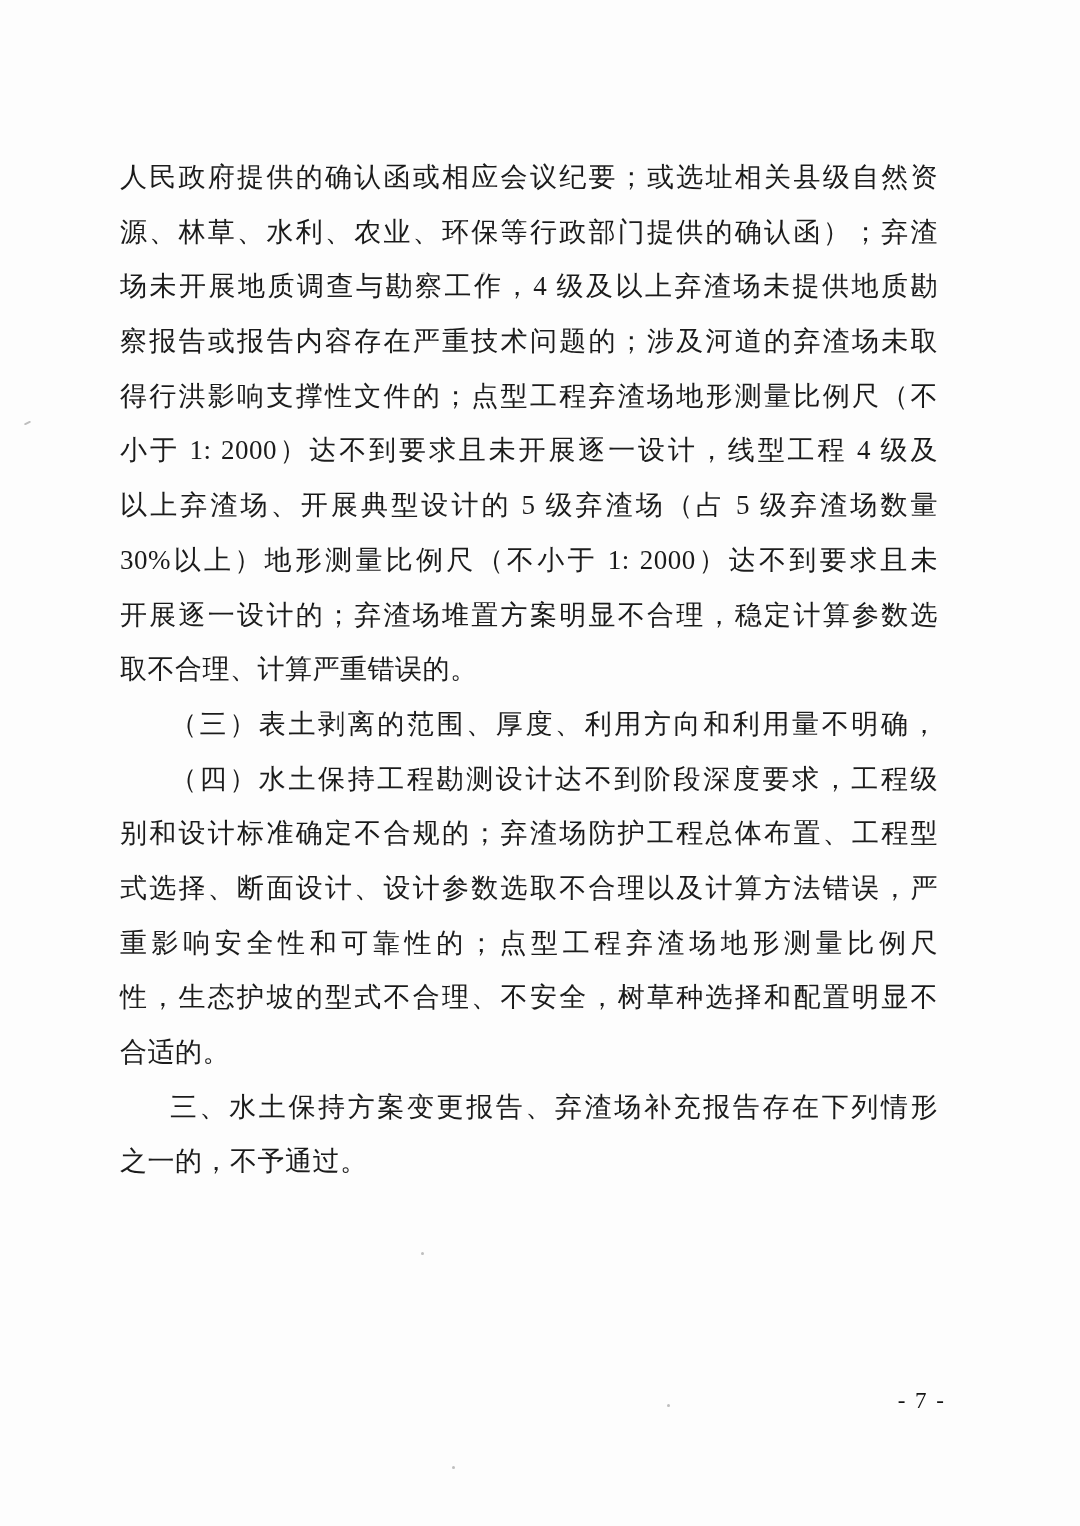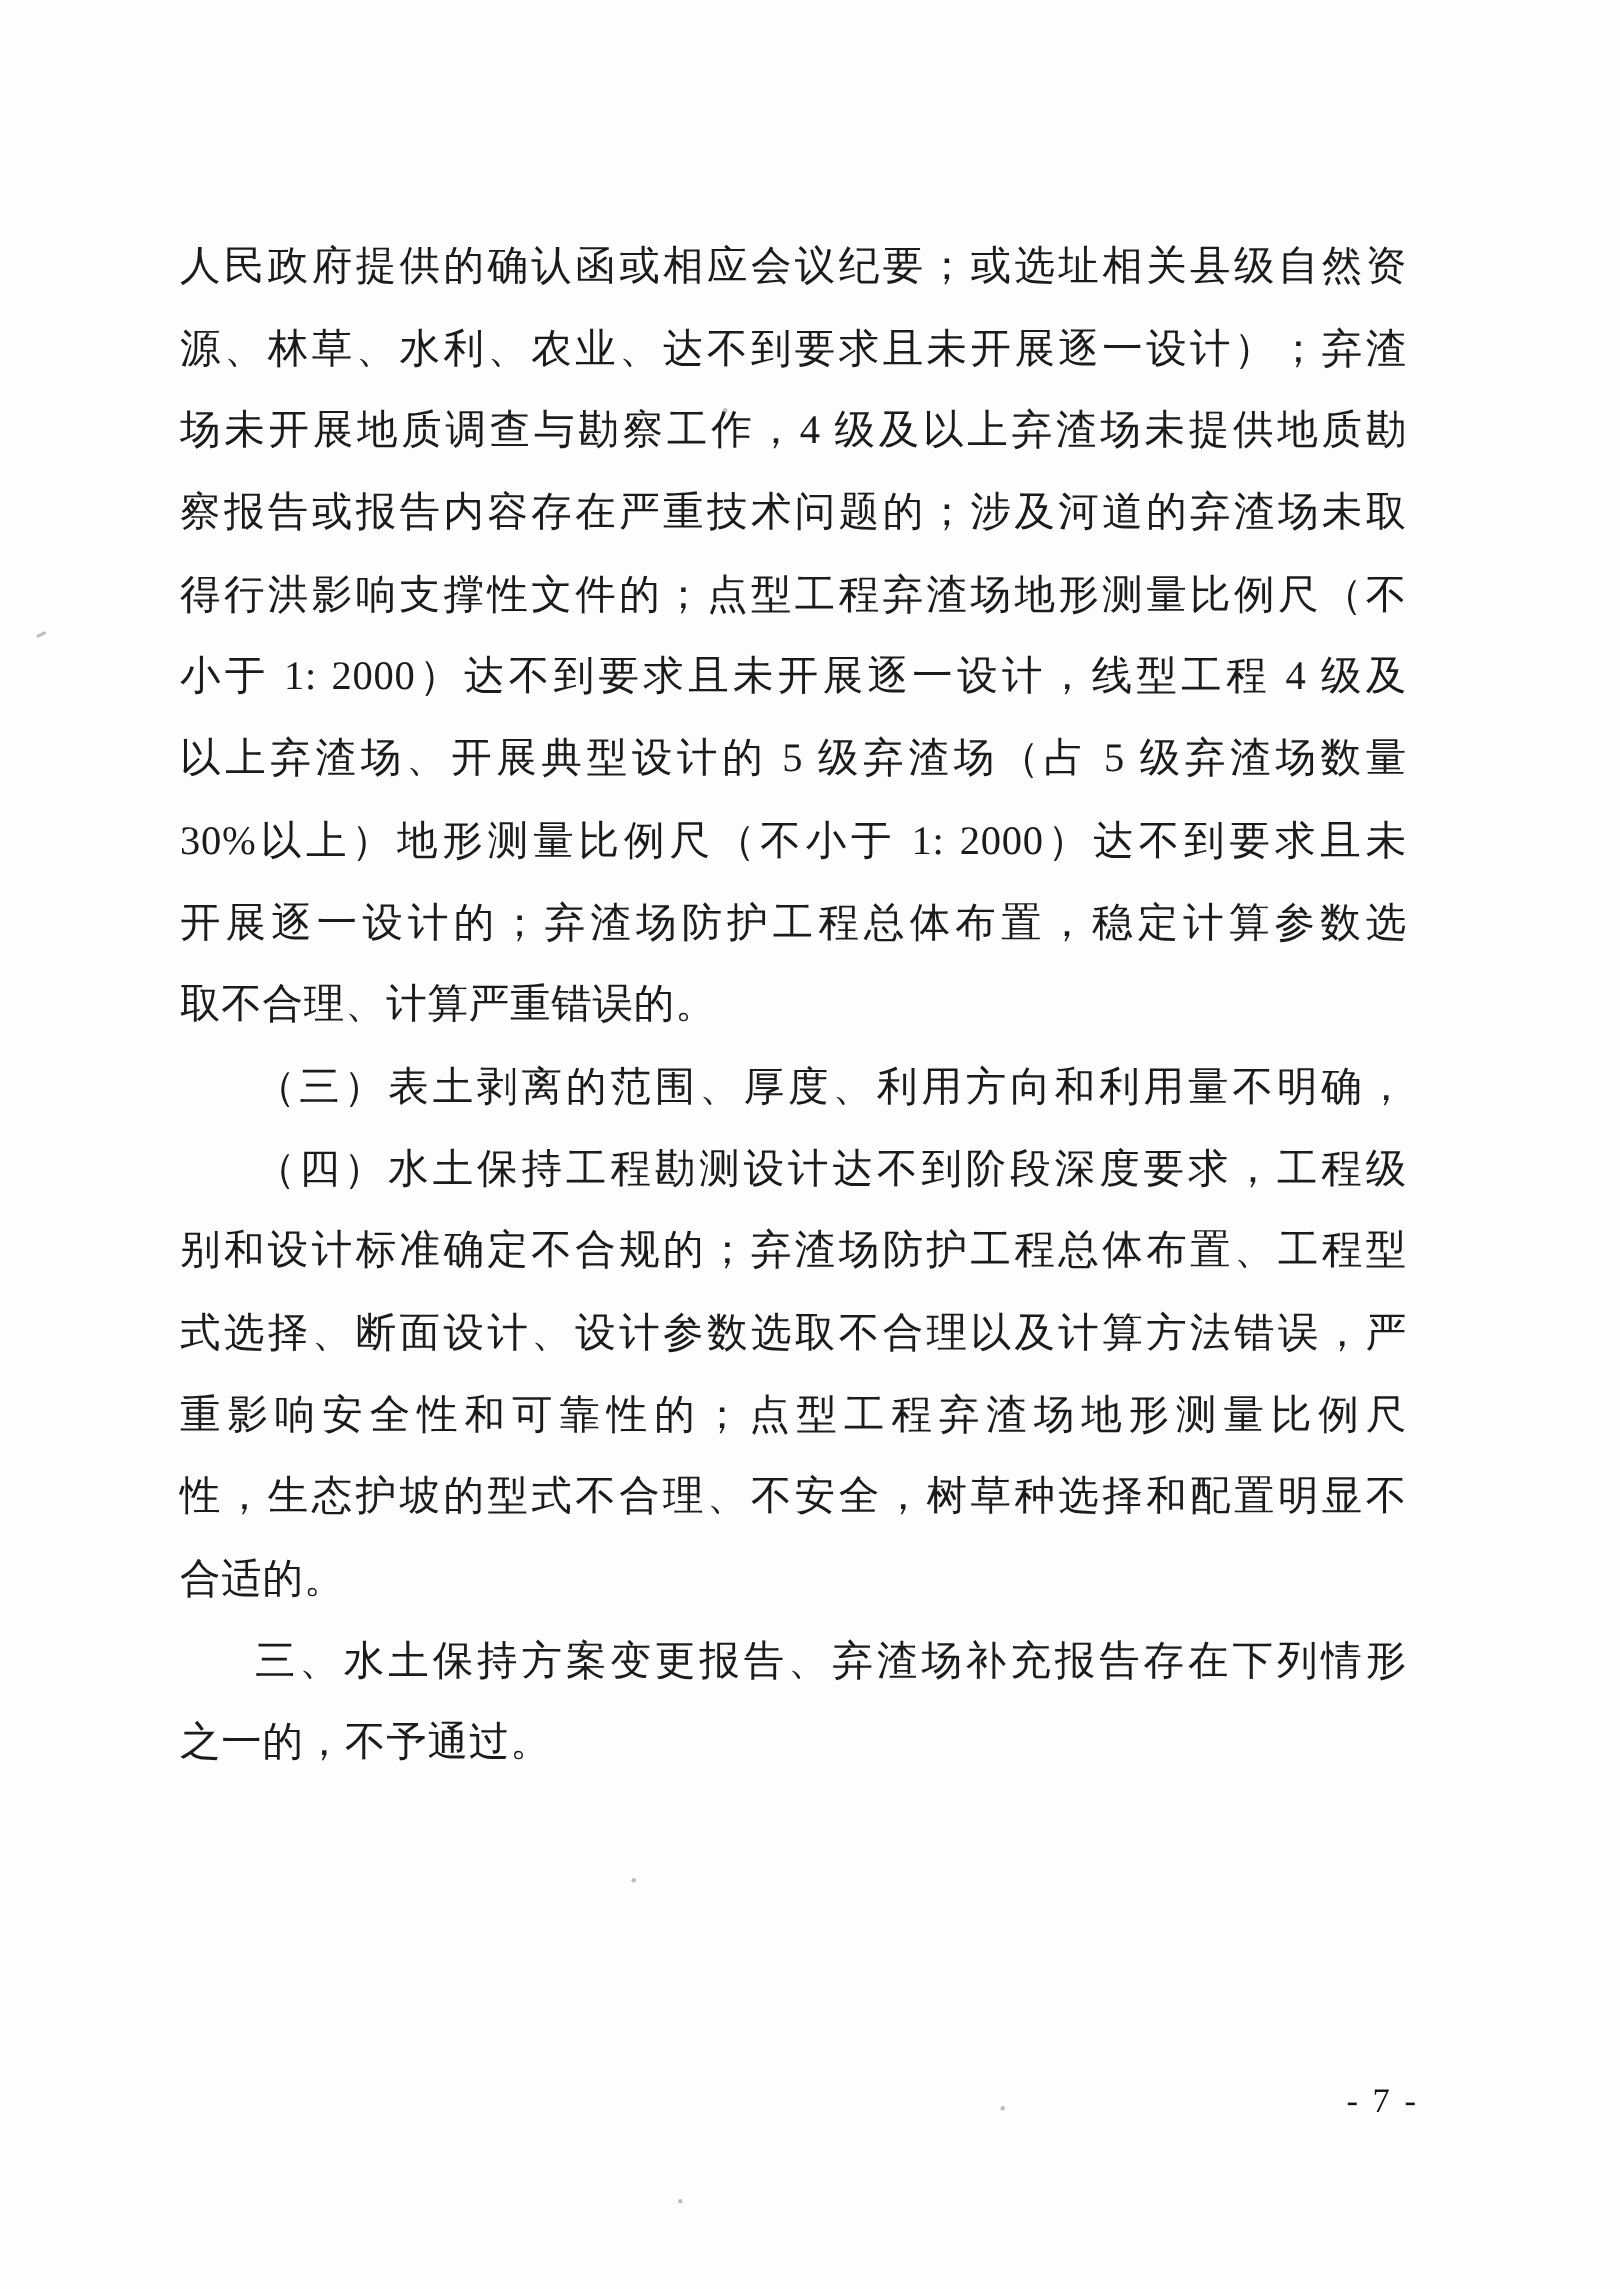--- a/index.html
+++ b/index.html
@@ -61,28 +61,28 @@
   .speck.s4 { left: 452px; top: 1466px; width: 3px; height: 3px; }
   .speck.s5 { left: 421px; top: 1252px; width: 3px; height: 3px; }
 </style>
 </head>
 <body>
 
 <div class="page">
 
   <div class="text-block">
     <div class="line fill">人民政府提供的确认函或相应会议纪要；或选址相关县级自然资</div>
-    <div class="line fill">源、林草、水利、农业、达不到要求且未开展逐一设计）；弃渣</div>
+    <div class="line fill">源、林草、水利、农业、环保等行政部门提供的确认函）；弃渣</div>
     <div class="line fill">场未开展地质调查与勘察工作，4 级及以上弃渣场未提供地质勘</div>
     <div class="line fill">察报告或报告内容存在严重技术问题的；涉及河道的弃渣场未取</div>
     <div class="line fill">得行洪影响支撑性文件的；点型工程弃渣场地形测量比例尺（不</div>
     <div class="line fill">小于 1: 2000）达不到要求且未开展逐一设计，线型工程 4 级及</div>
     <div class="line fill">以上弃渣场、开展典型设计的 5 级弃渣场（占 5 级弃渣场数量</div>
     <div class="line fill">30%以上）地形测量比例尺（不小于 1: 2000）达不到要求且未</div>
-    <div class="line fill">开展逐一设计的；弃渣场防护工程总体布置，稳定计算参数选</div>
+    <div class="line fill">开展逐一设计的；弃渣场堆置方案明显不合理，稳定计算参数选</div>
     <div class="line">取不合理、计算严重错误的。</div>
     <div class="line fill indent">（三）表土剥离的范围、厚度、利用方向和利用量不明确，</div>
     <div class="line fill indent">（四）水土保持工程勘测设计达不到阶段深度要求，工程级</div>
     <div class="line fill">别和设计标准确定不合规的；弃渣场防护工程总体布置、工程型</div>
     <div class="line fill">式选择、断面设计、设计参数选取不合理以及计算方法错误，严</div>
     <div class="line fill">重影响安全性和可靠性的；点型工程弃渣场地形测量比例尺</div>
     <div class="line fill">性，生态护坡的型式不合理、不安全，树草种选择和配置明显不</div>
     <div class="line">合适的。</div>
     <div class="line fill indent">三、水土保持方案变更报告、弃渣场补充报告存在下列情形</div>
     <div class="line">之一的，不予通过。</div>

